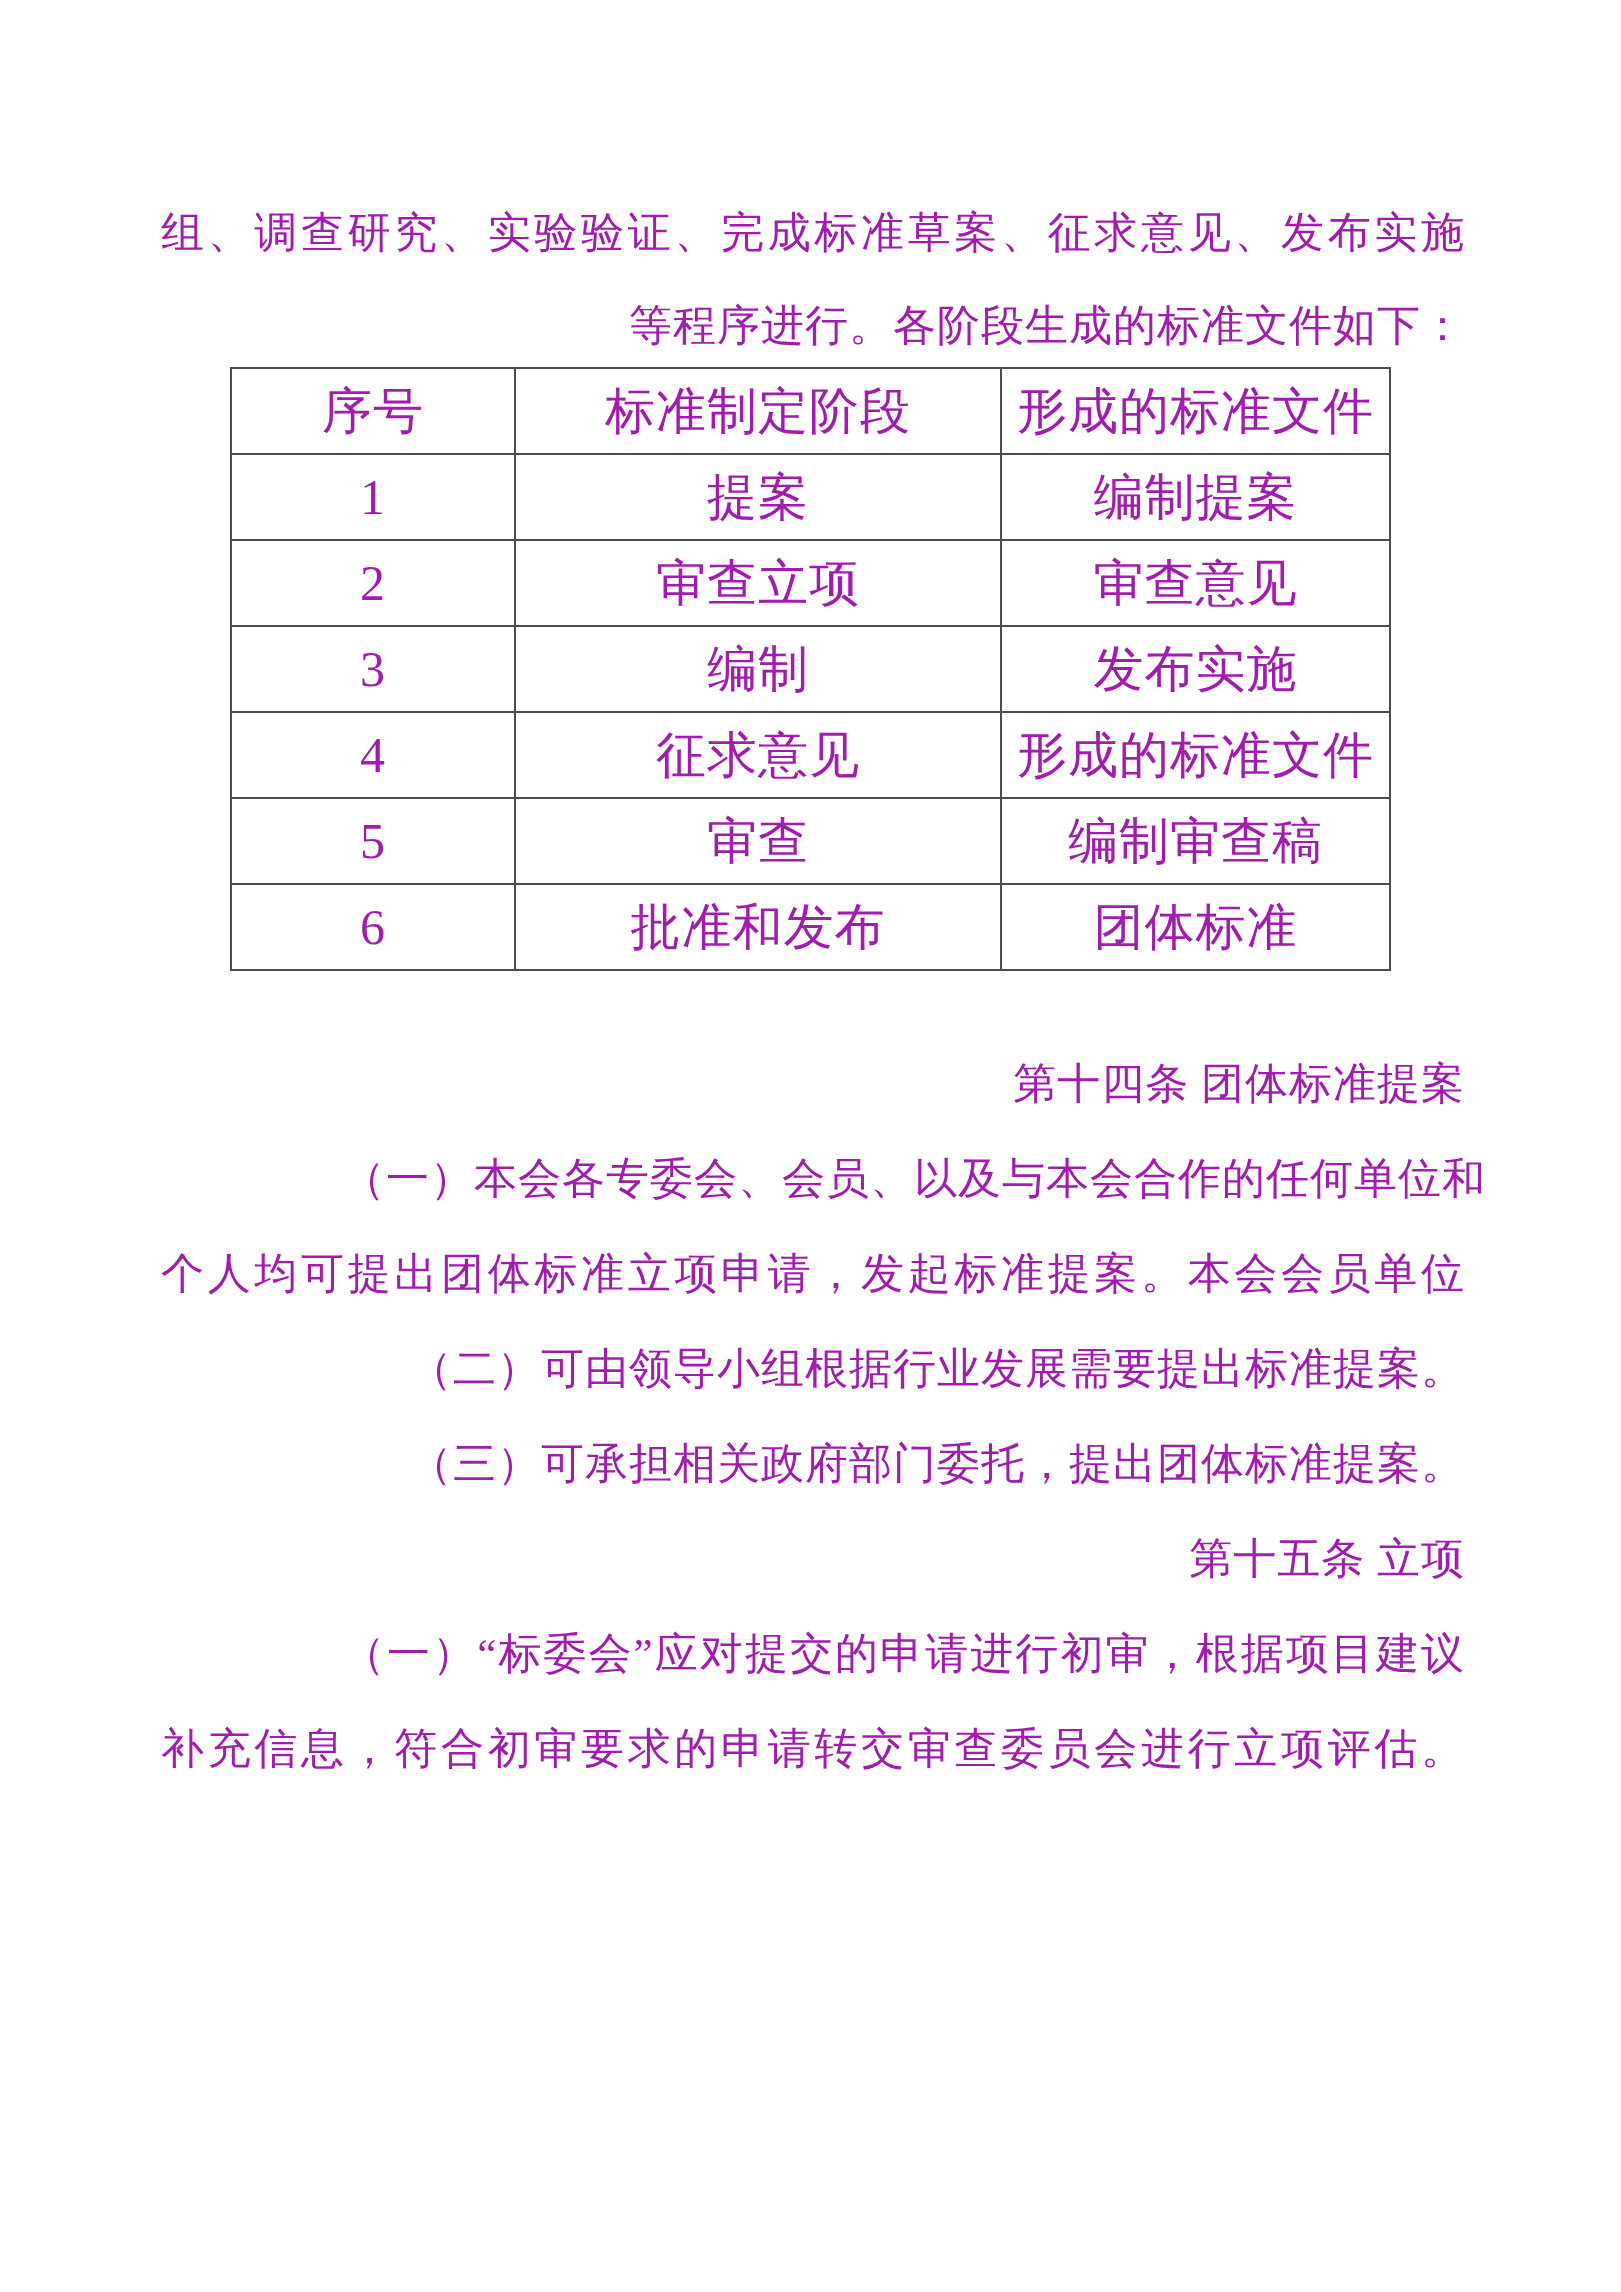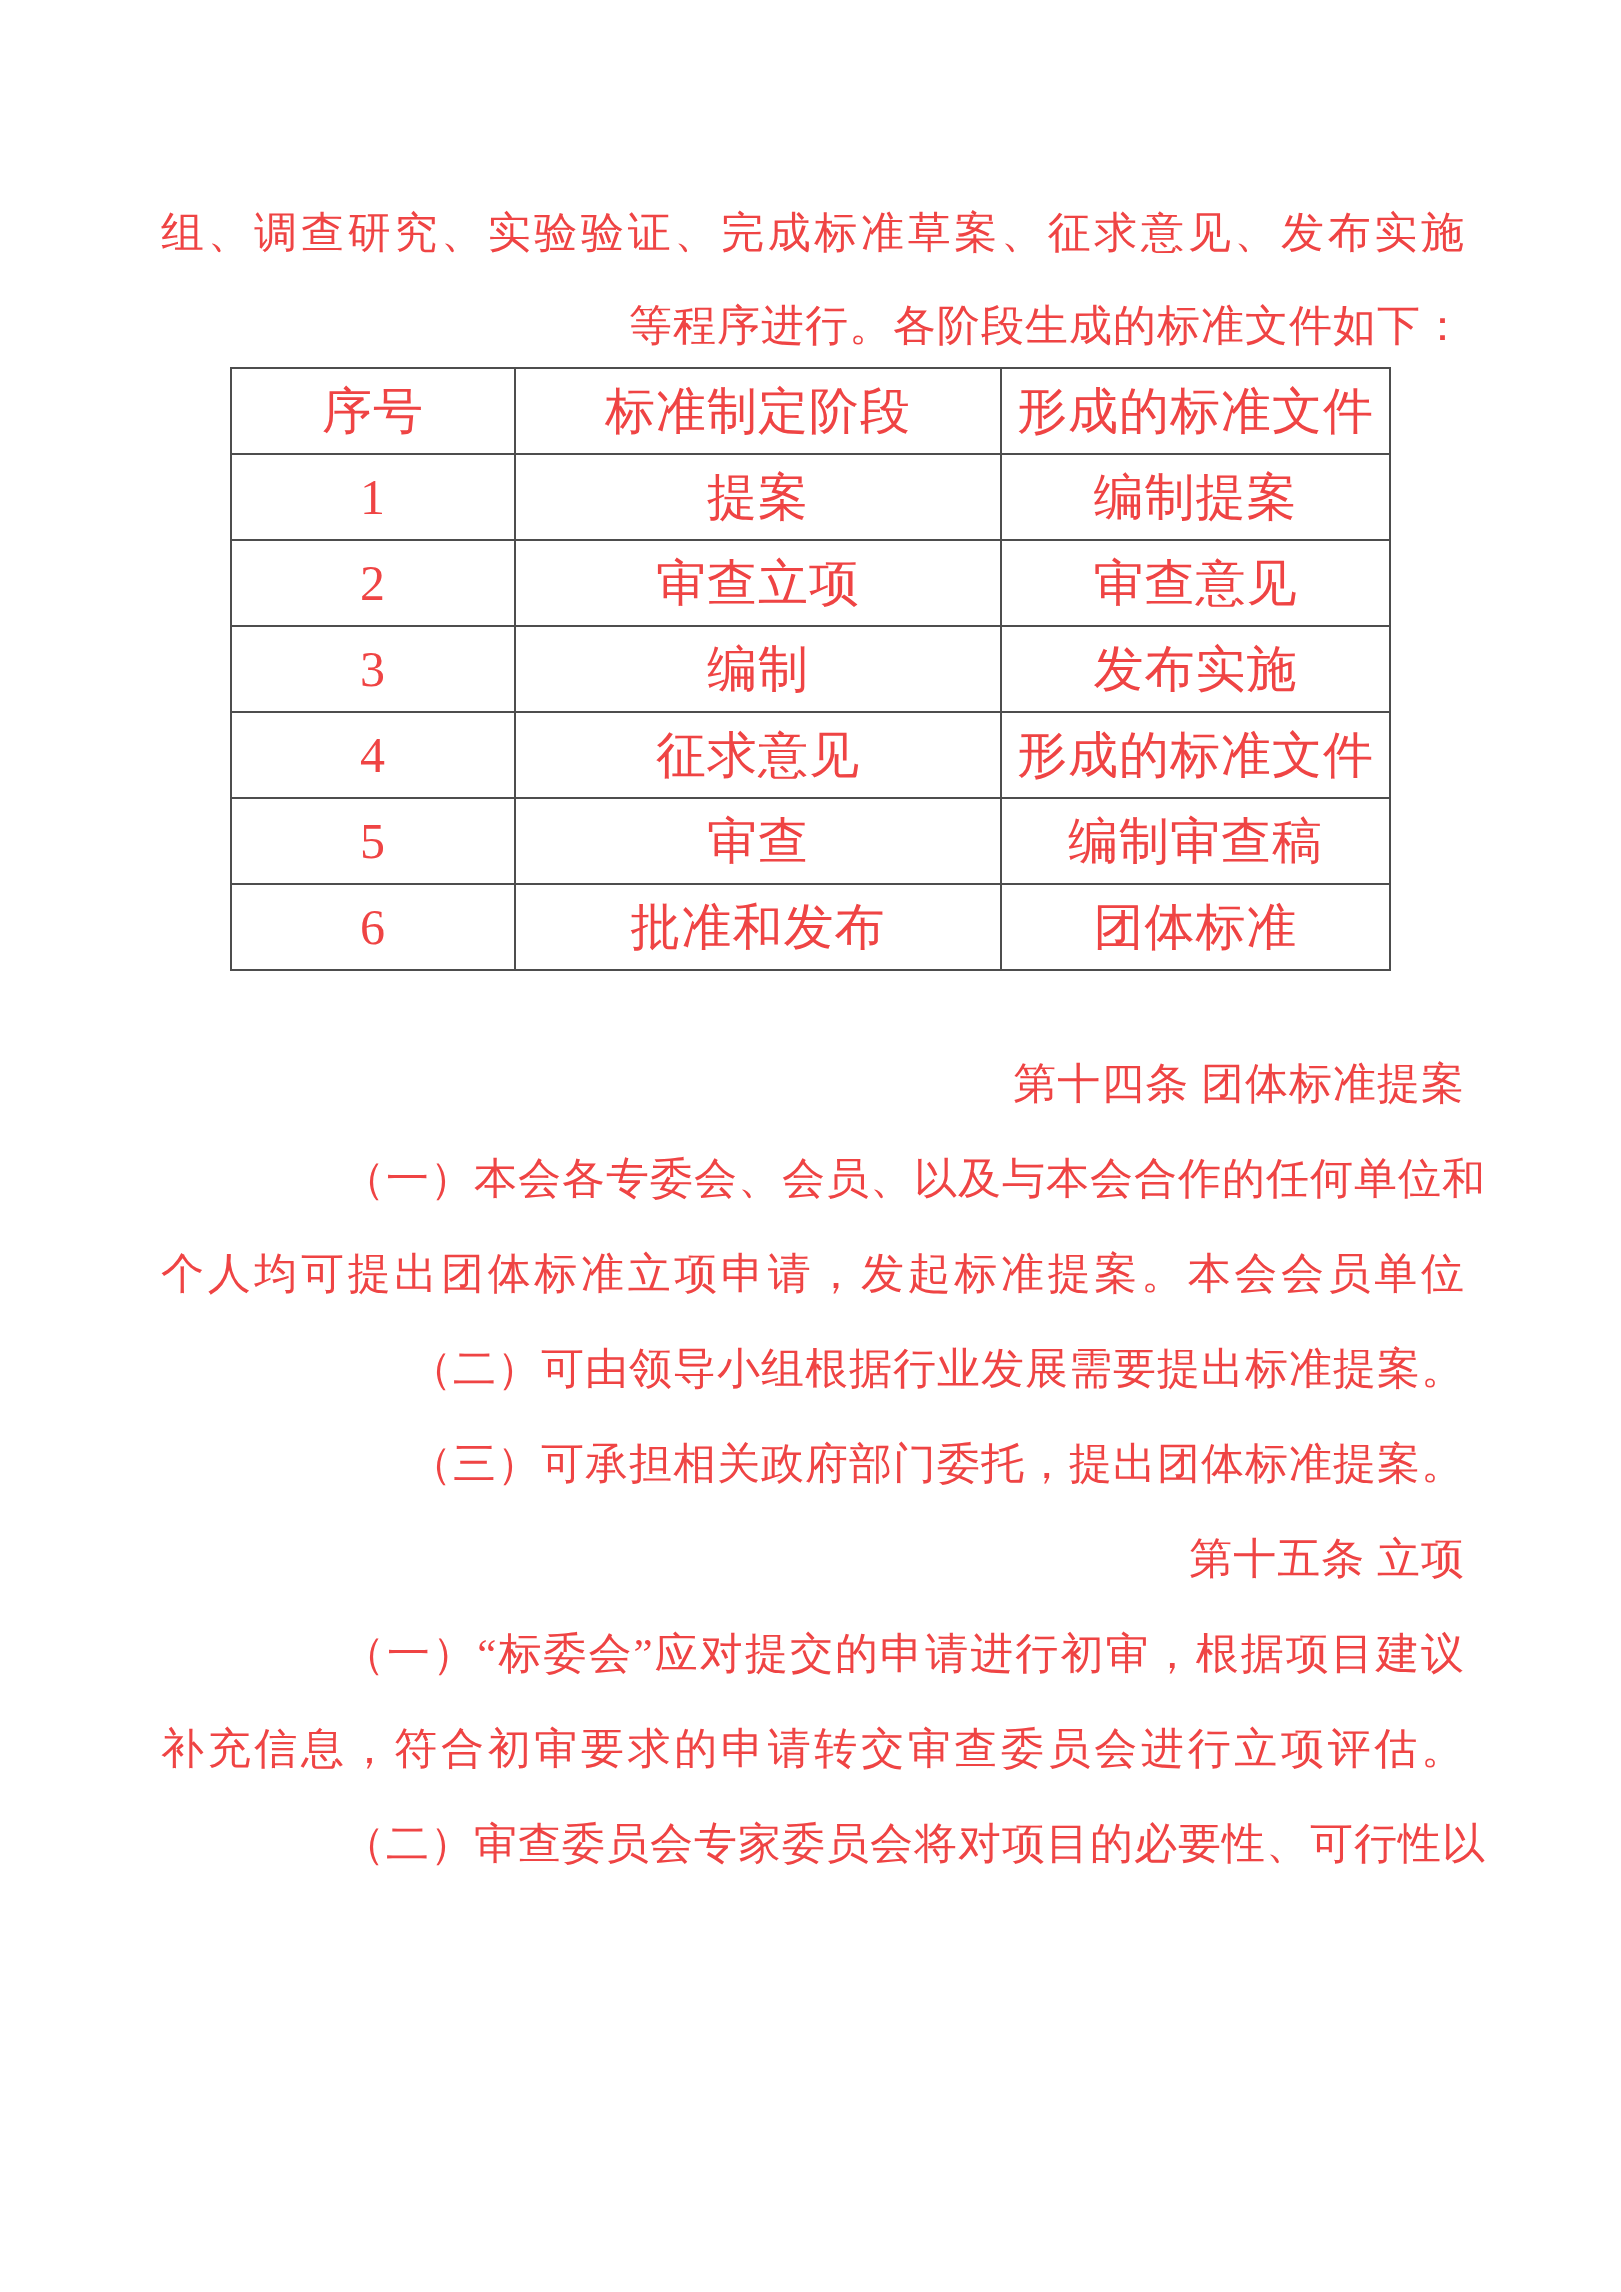--- a/index.html
+++ b/index.html
@@ -3,21 +3,21 @@
 <meta charset="utf-8">
 <style>
   html,body{margin:0;padding:0;background:#ffffff;}
   .page{
     position:relative;
     width:1621px;height:2293px;
     background:#ffffff;
     box-sizing:border-box;
     padding:186px 95px 0 161px;
     font-family:"Liberation Serif","DejaVu Serif",serif;
-    color:#ef4444;
+    color:#a21caf;
     font-size:43px;
   }
   .textcol{width:1304px;}
   .line{
     display:block;
     height:95px;
     line-height:95px;
     white-space:nowrap;
     text-align:right;
     letter-spacing:1px;
@@ -118,18 +118,17 @@
 
       <span class="line ind">（三）可承担相关政府部门委托，提出团体标准提案。</span>
     </div>
 
     <div>
       <span class="line ind">第十五条 立项</span>
 
       <span class="line fill ind">（一）“标委会”应对提交的申请进行初审，根据项目建议</span>
       <span class="line fill">补充信息，符合初审要求的申请转交审查委员会进行立项评估。</span>
 
-      <span class="line fill ind">（二）审查委员会专家委员会将对项目的必要性、可行性以</span>
     </div>
 
   </div>
 </div>
 
 
 </body></html>

